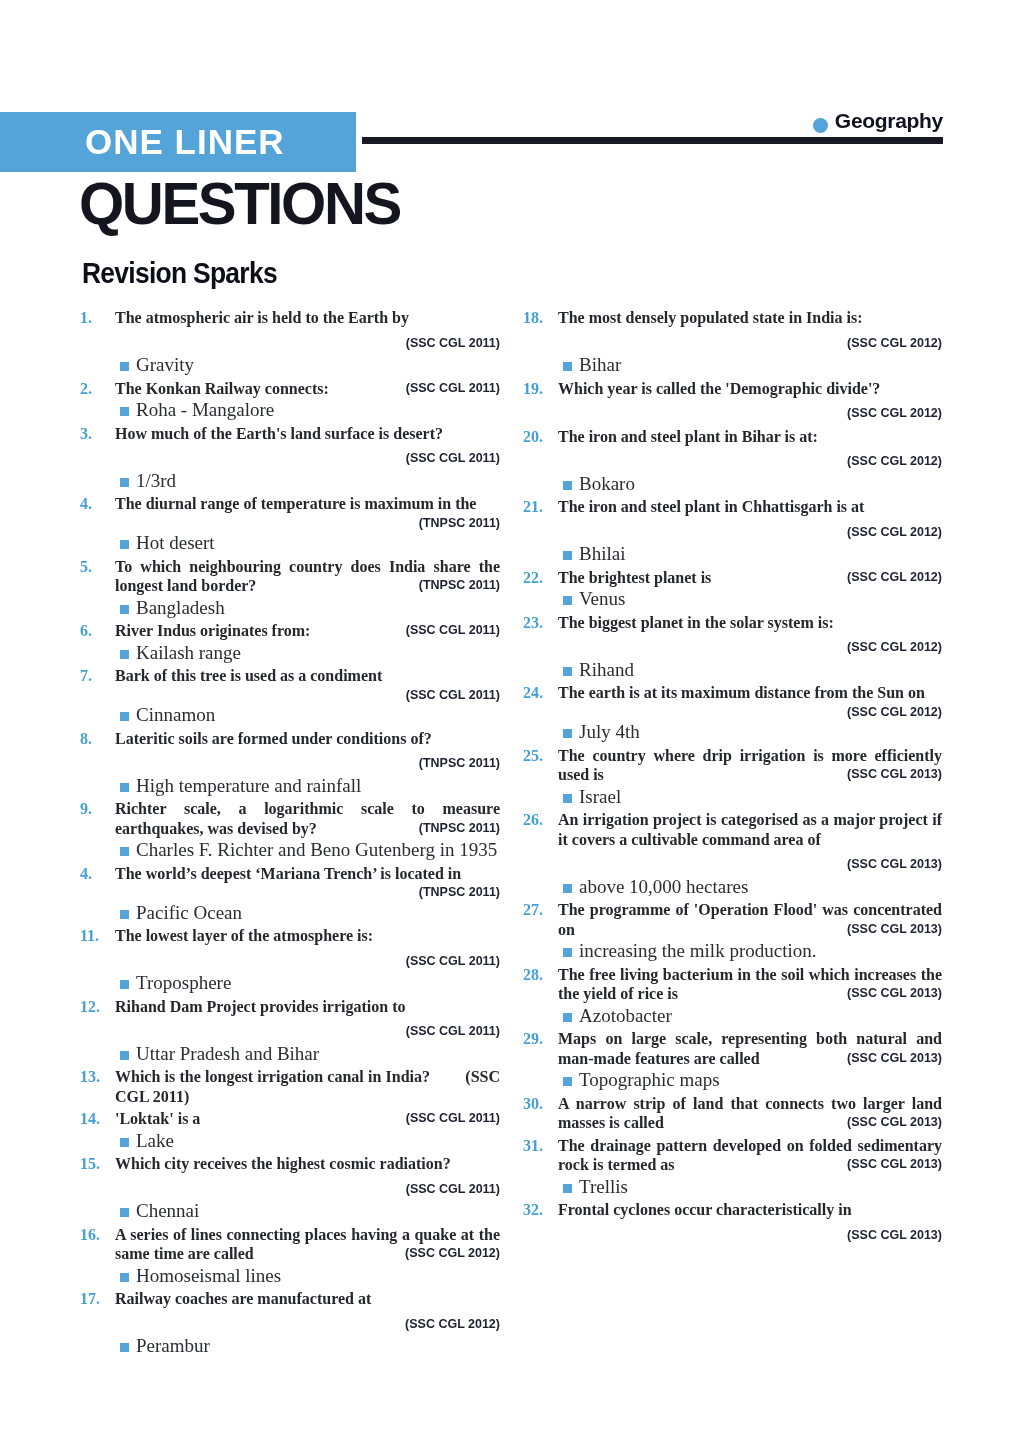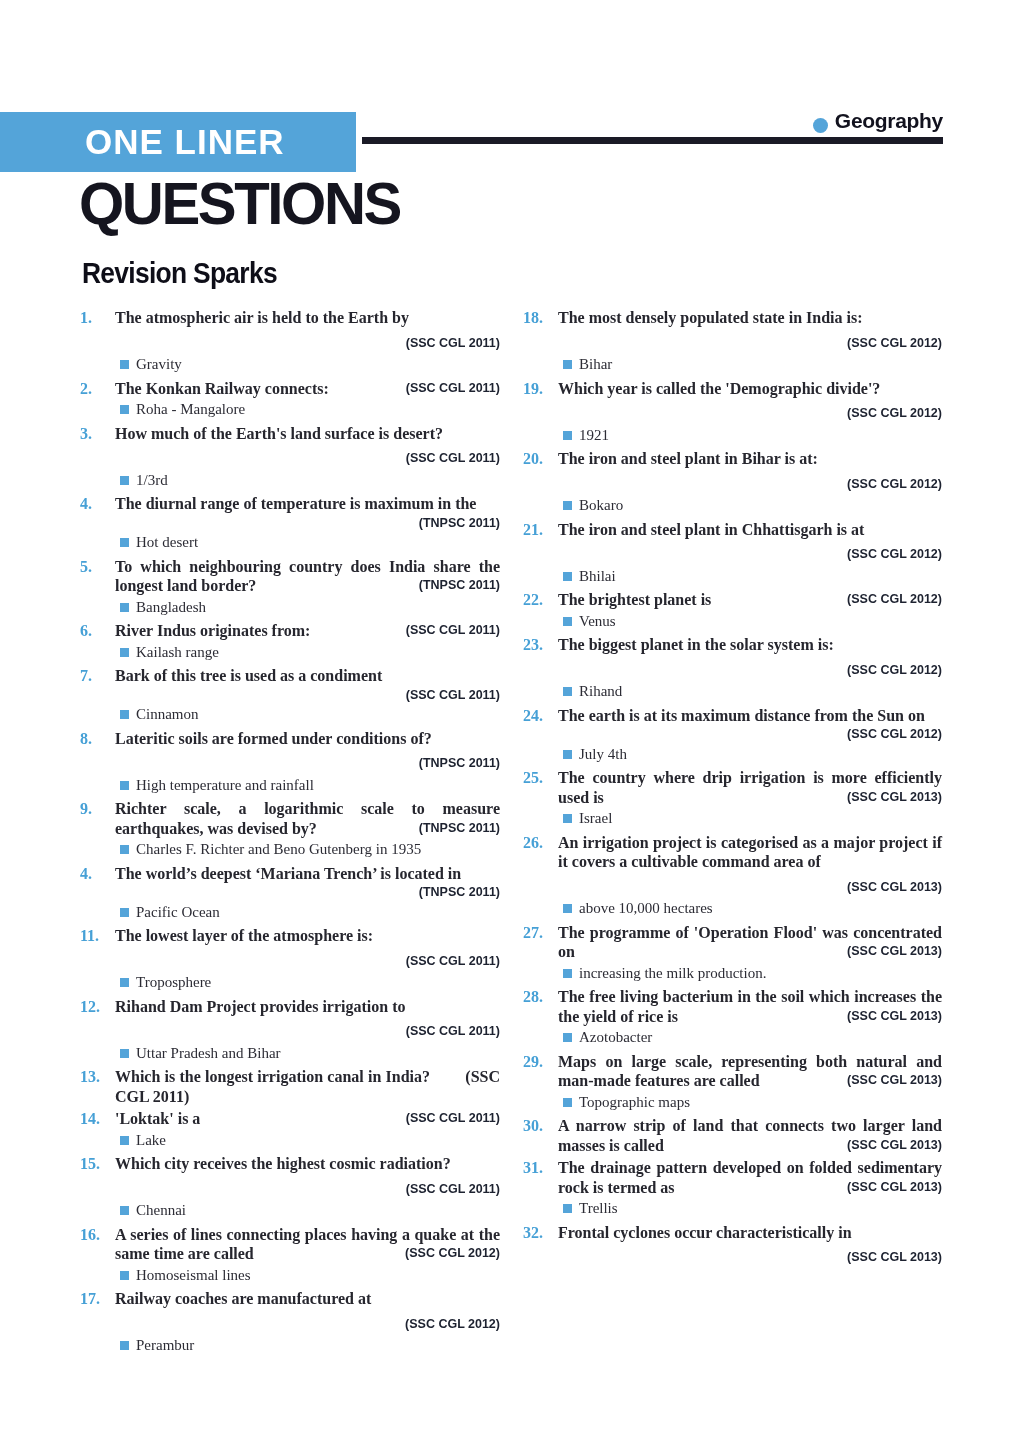--- a/index.html
+++ b/index.html
@@ -80,21 +80,21 @@
     line-height:19.5px;color:var(--tag-ink);white-space:nowrap;margin-left:31px;
   }
   .tag.tfloat{float:right;}
   .tag.tflow{
     font-family:"Liberation Serif",serif;font-size:16px;white-space:normal;
     color:var(--q-ink);
   }
   .tagline{text-align:right;margin-top:4px;line-height:19.5px;}
   .ans{
     clear:both;margin:2px 0 1px;padding-left:5px;
-    font-family:"Liberation Serif",serif;font-size:15px;line-height:19.5px;
+    font-family:"Liberation Serif",serif;font-size:19px;line-height:19.5px;
     color:var(--a-ink);
   }
   .abullet{
     display:inline-block;width:9px;height:9px;
     background:var(--accent);margin-right:7px;
   }
 </style>
 </head>
 <body>
 
@@ -245,21 +245,20 @@
         <p class="qtext">The most densely populated state in India is:</p>
         <div class="tagline"><span class="tag">(SSC CGL 2012)</span></div>
         <p class="ans"><span class="abullet"></span><span>Bihar</span></p>
       </div>
     </div>
     <div class="q">
       <span class="qnum">19.</span>
       <div class="qbody">
         <p class="qtext">Which year is called the 'Demographic divide'?</p>
         <div class="tagline"><span class="tag">(SSC CGL 2012)</span></div>
-        <p class="ans"><span class="abullet"></span><span>1921</span></p>
       </div>
     </div>
     <div class="q">
       <span class="qnum">20.</span>
       <div class="qbody">
         <p class="qtext">The iron and steel plant in Bihar is at:</p>
         <div class="tagline"><span class="tag">(SSC CGL 2012)</span></div>
         <p class="ans"><span class="abullet"></span><span>Bokaro</span></p>
       </div>
     </div>

